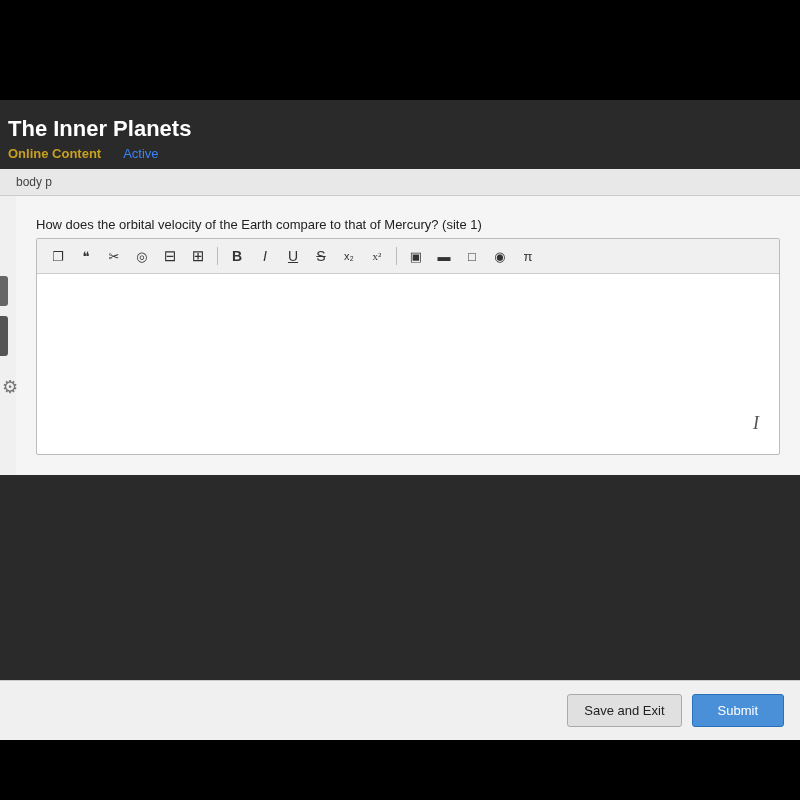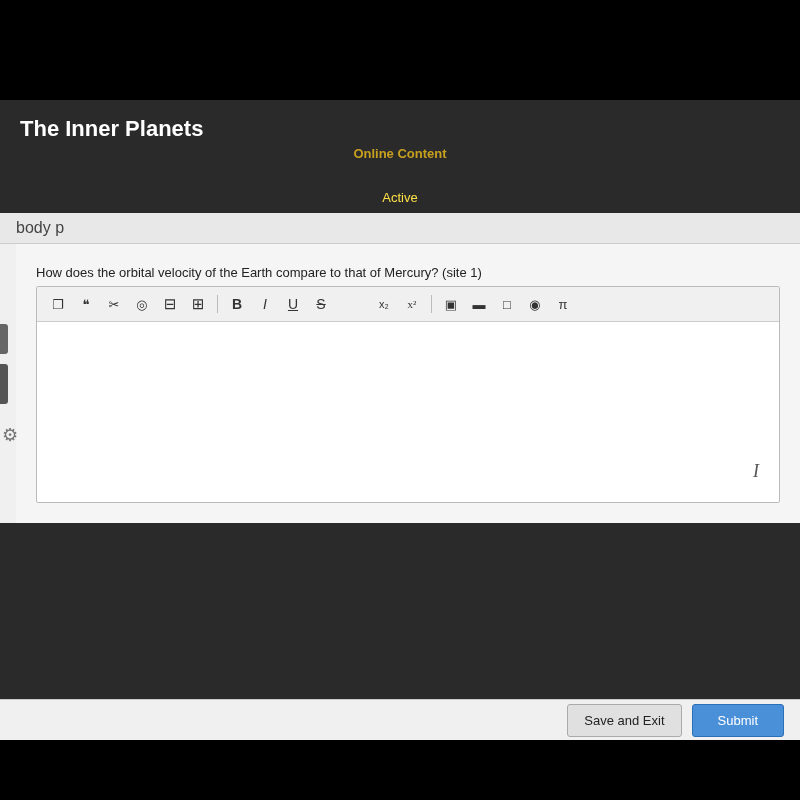--- a/index.html
+++ b/index.html
@@ -17,60 +17,59 @@
       top: 100px;
       left: 0;
       right: 0;
       bottom: 60px;
       background: #2a2a2a;
       border-radius: 2px;
     }
 
     .header {
       background: #2a2a2a;
-      padding: 16px 20px 8px 20px;
+      padding: 16px 20px 8px 8px;
     }
 
     .header-title {
       color: #ffffff;
       font-size: 22px;
       font-weight: bold;
       margin-bottom: 4px;
     }
 
     .header-nav {
       display: flex;
       align-items: center;
-      gap: 29px;
-      flex-direction: column;
+      gap: 22px;
     }
 
     .nav-online-content {
       color: #c8a020;
       font-size: 13px;
       font-weight: bold;
       cursor: pointer;
     }
 
     .nav-active {
-      color: #fde047;
+      color: #3b82f6;
       font-size: 13px;
     }
 
     .content-area {
       background: #f0f0f0;
       margin: 0;
       padding: 0;
     }
 
     .breadcrumb-bar {
       background: #e8e8e8;
       border-bottom: 1px solid #ccc;
       padding: 6px 16px;
-      font-size: 16px;
+      font-size: 12px;
       color: #444;
       display: flex;
       align-items: center;
       gap: 4px;
     }
 
     .main-content {
       background: #f5f5f5;
       padding: 20px 20px;
     }
@@ -132,21 +131,20 @@
       font-size: 14px;
     }
 
     .toolbar-btn-strike {
       text-decoration: line-through;
       font-size: 14px;
     }
 
     .toolbar-btn-sub {
       font-size: 11px;
-      margin-left: 35px;
     }
 
     .toolbar-btn-sup {
       font-size: 11px;
       font-family: Liberation Serif, serif;
     }
 
     .editor-body {
       min-height: 180px;
       padding: 12px;
@@ -172,21 +170,21 @@
       overflow: hidden;
       text-overflow: ellipsis;
       white-space: nowrap;
     }
 
     .footer-bar {
       position: absolute;
       bottom: 0;
       left: 0;
       right: 0;
-      height: 41px;
+      height: 60px;
       background: #f0f0f0;
       border-top: 1px solid #ccc;
       display: flex;
       align-items: center;
       justify-content: flex-end;
       padding: 0 16px;
       gap: 10px;
     }
 
     .btn-save-exit {

